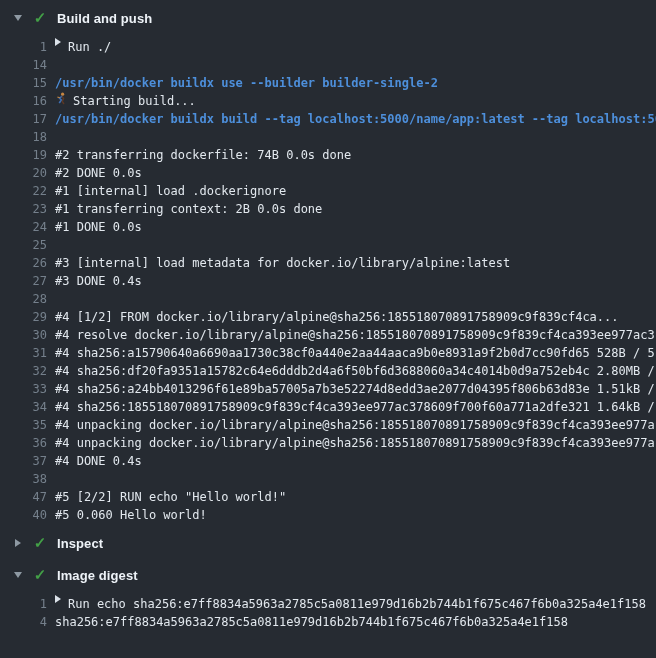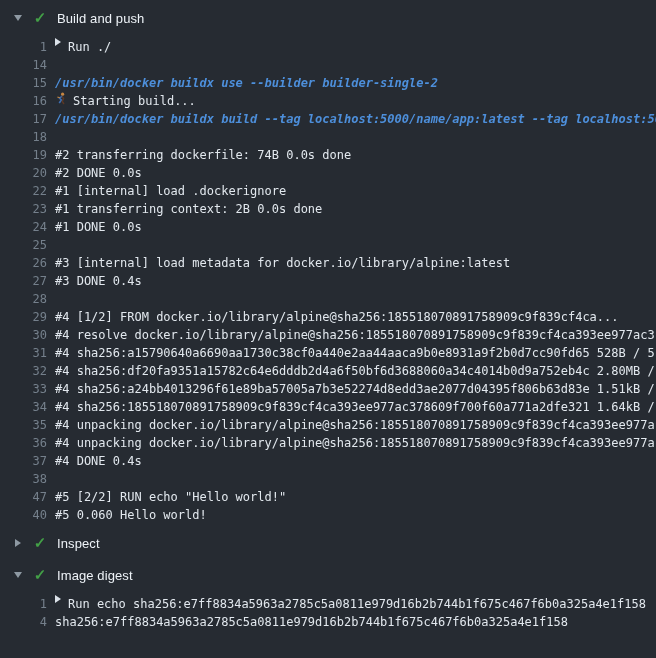--- a/index.html
+++ b/index.html
@@ -19,21 +19,21 @@
   }
   .tri-box{width:9px;margin-right:11px;display:flex;align-items:center;justify-content:center;flex:none;}
   .caret{width:0;height:0;border-left:4.5px solid transparent;border-right:4.5px solid transparent;border-top:6px solid #8e99a3;}
   .caret.right{border-top:4.5px solid transparent;border-bottom:4.5px solid transparent;border-left:6px solid #8e99a3;border-right:0;}
   .check{
     width:14px;margin-right:10px;flex:none;
     color:#43a047;font-size:15px;font-weight:700;line-height:14px;
     text-align:center;
   }
   .section-title{
-    color:#eef3f8;font-size:13px;font-weight:400;letter-spacing:.1px;
+    color:#eef3f8;font-size:13px;font-weight:700;letter-spacing:.1px;
   }
   .lines{
     font-family:"DejaVu Sans Mono","Liberation Mono",monospace;
     font-size:12px;
   }
   #sec-build .lines{margin-top:10px;}
   #sec-digest .lines{margin-top:10px;}
   #sec-inspect{margin-top:9px;}
   #sec-digest{margin-top:12px;}
   .line{
@@ -45,21 +45,21 @@
     width:47px;flex:none;
     text-align:right;
     color:#75808c;
     cursor:pointer;
   }
   .line-text{
     margin-left:8px;
     color:#e2e8ee;
     display:flex;align-items:flex-start;
   }
-  .line.command .line-text{color:#4d8fdb;font-weight:700;font-style:italic;}
+  .line.command .line-text{color:#4d8fdb;font-weight:700;}
   .run-caret{
     width:0;height:0;flex:none;
     border-top:4px solid transparent;
     border-bottom:4px solid transparent;
     border-left:6px solid #dbe2e9;
     margin-right:7px;display:inline-block;
   }
   .emoji{display:inline-flex;align-items:center;margin-right:6px;flex:none;}
 </style>
 </head>

